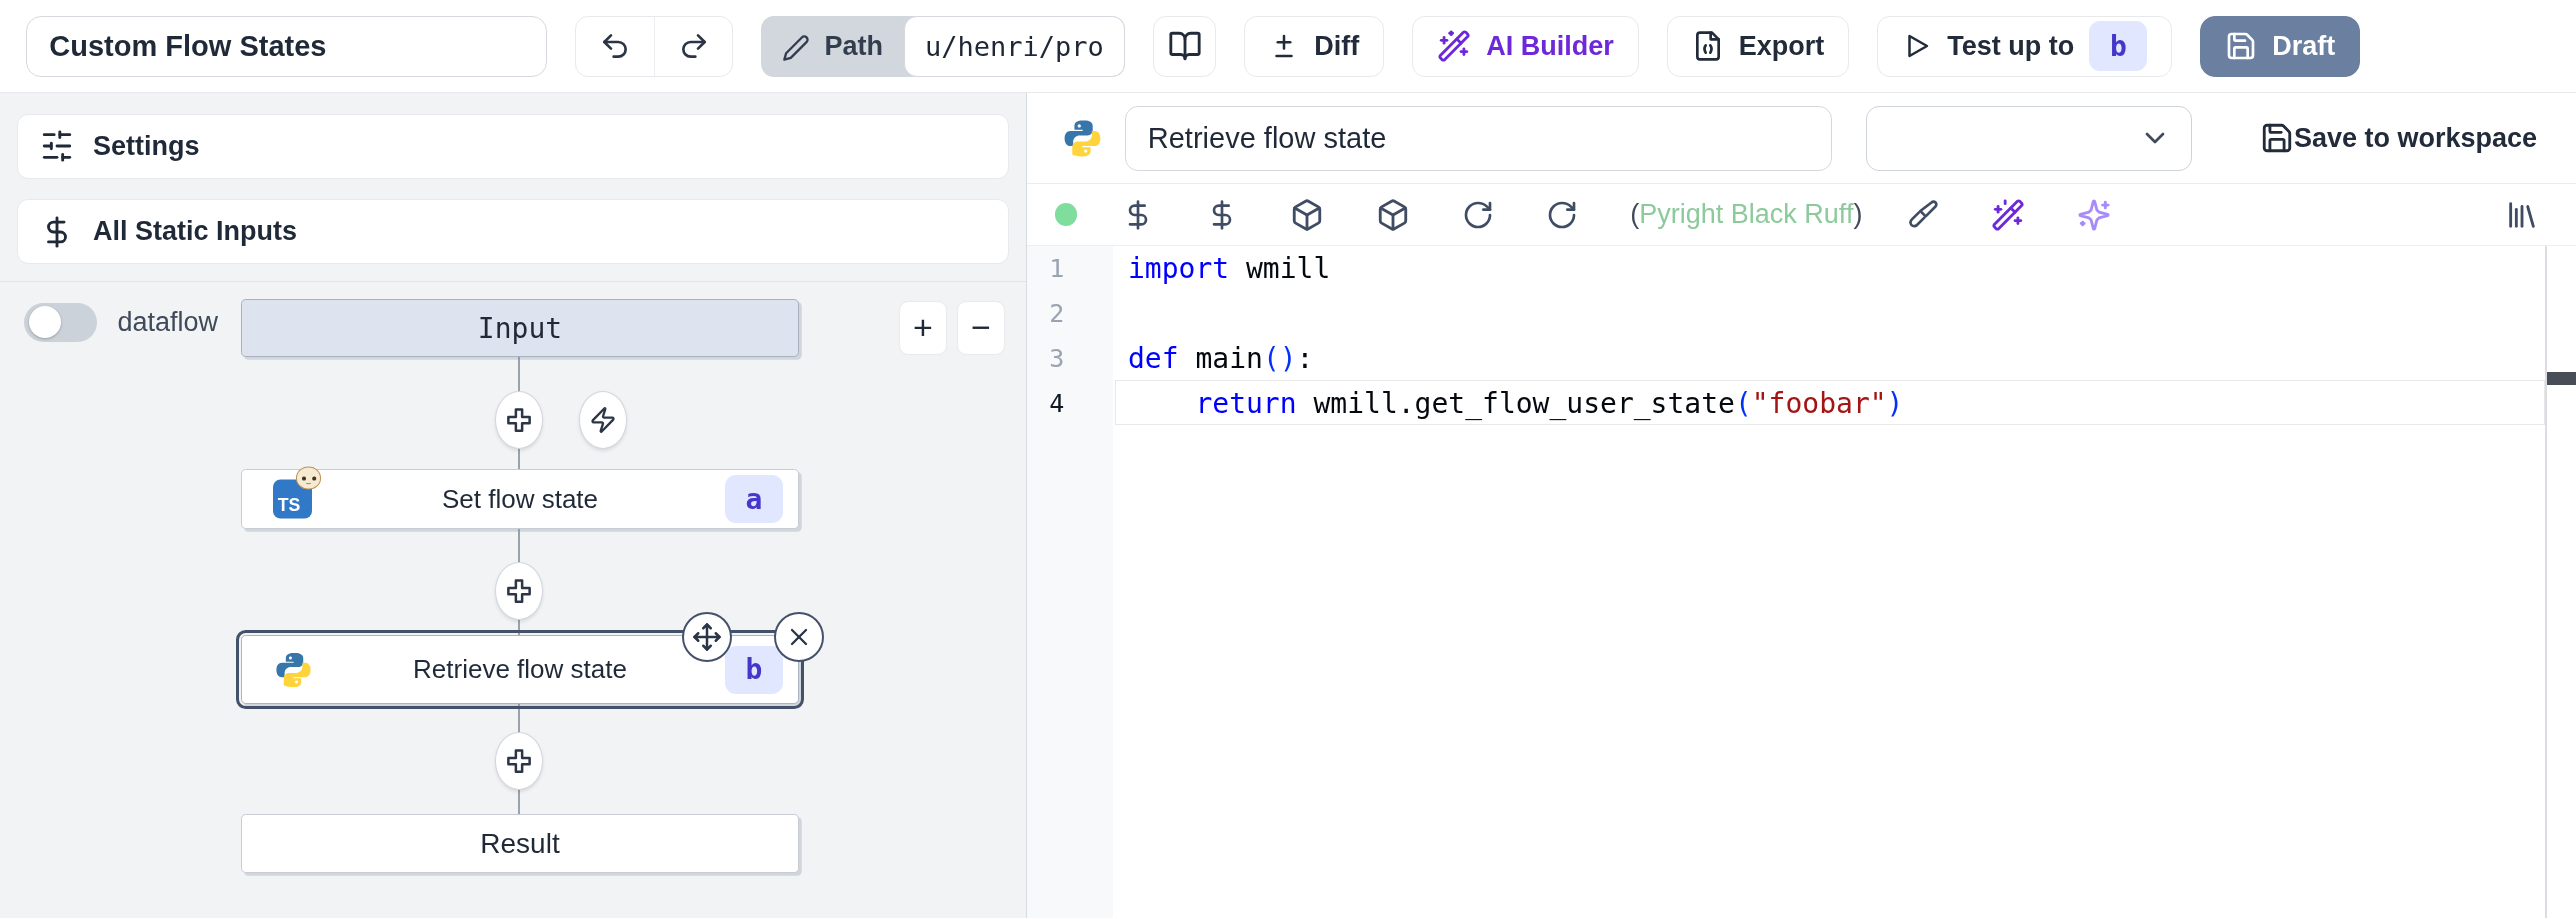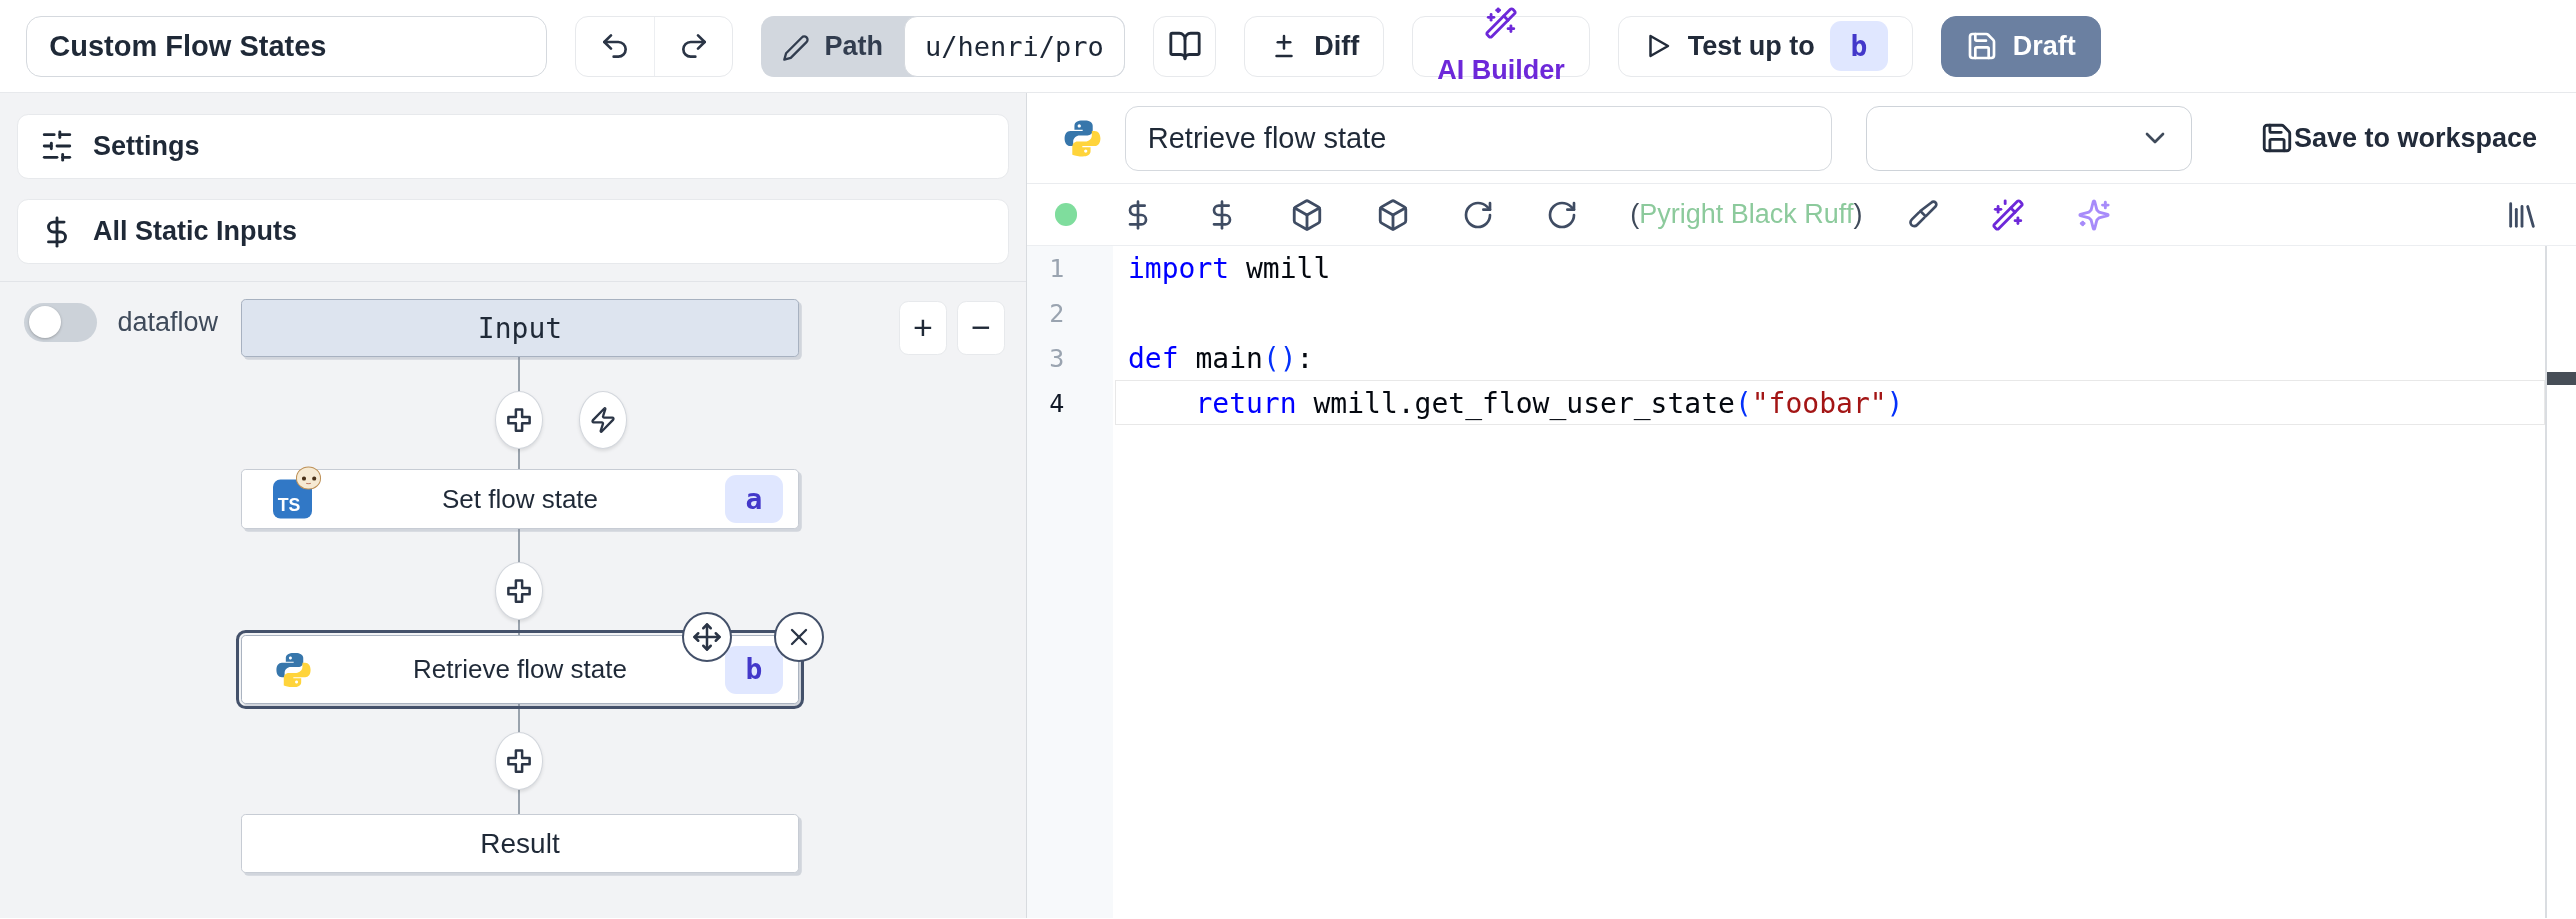--- a/index.html
+++ b/index.html
@@ -42,21 +42,21 @@
   .btn-group .seg + .seg { border-left: 1.9px solid #eceef1; }
 
   .path-pill { display:flex; align-items:center; flex:none; height:61px; background:#d2d7de; border-radius:13px; overflow:hidden; cursor:pointer; }
   .path-pill .path-left { display:flex; align-items:flex-end; gap:15px; padding:0 20.5px; font-weight:700; font-size:27px; color:#323d4f; }
   .path-pill .path-value {
     height:61px; display:flex; align-items:center; padding:0 20.5px;
     background:#fff; border:1.9px solid #d5d9de; border-radius:13px;
     font-family:"DejaVu Sans Mono",monospace; font-size:27px; color:#1d2736;
   }
   .icon-btn { width: 63px; padding: 0; }
-  .btn.ai { color: var(--accent-purple,#6d28d9); flex-direction: column; }
+  .btn.ai { color: var(--accent-purple,#6d28d9); }
   .badge {
     min-width: 58px; height: 50px; padding: 0 13px;
     display:flex; align-items:center; justify-content:center;
     background: var(--badge-bg,#e0e7ff); border-radius: 11.2px;
     color: var(--badge-text,#4338ca); font-weight:700; font-size:28px;
     font-family:"DejaVu Sans Mono",monospace;
   }
   .btn.dark { background: var(--dark-button,#272e3e); border-color: var(--dark-button,#272e3e); color:#fff; }
   .btn.draft { background: var(--draft-button,#6b80a1); border-color: var(--draft-button,#6b80a1); color:#fff; border-radius:15px; }
 
@@ -235,20 +235,29 @@
         <path d="M5 6v4"></path>
         <path d="M19 14v4"></path>
         <path d="M10 2v2"></path>
         <path d="M7 8H3"></path>
         <path d="M21 16h-4"></path>
         <path d="M11 3H9"></path>
       </svg>
     <span>AI Builder</span>
   </div>
 
+  <div class="btn">
+    <svg width="32" height="32" viewBox="0 0 24 24" fill="none" stroke="currentColor" stroke-width="2" stroke-linecap="round" stroke-linejoin="round">
+        <path d="M15 2H6a2 2 0 0 0-2 2v16a2 2 0 0 0 2 2h12a2 2 0 0 0 2-2V7Z"></path>
+        <path d="M14 2v5h6"></path>
+        <path d="M10.3 11.5c-1.1 1.6-1.1 3.9 0 5.5"></path>
+        <path d="M13.7 11.5c1.1 1.6 1.1 3.9 0 5.5"></path>
+      </svg>
+    <span>Export</span>
+  </div>
 
   <div class="btn">
     <svg width="30" height="30" viewBox="0 0 24 24" fill="none" stroke="currentColor" stroke-width="2" stroke-linecap="round" stroke-linejoin="round">
         <path d="M6 4l14 8-14 8Z"></path>
       </svg>
     <span>Test up to</span>
     <span class="badge">b</span>
   </div>
 
 

